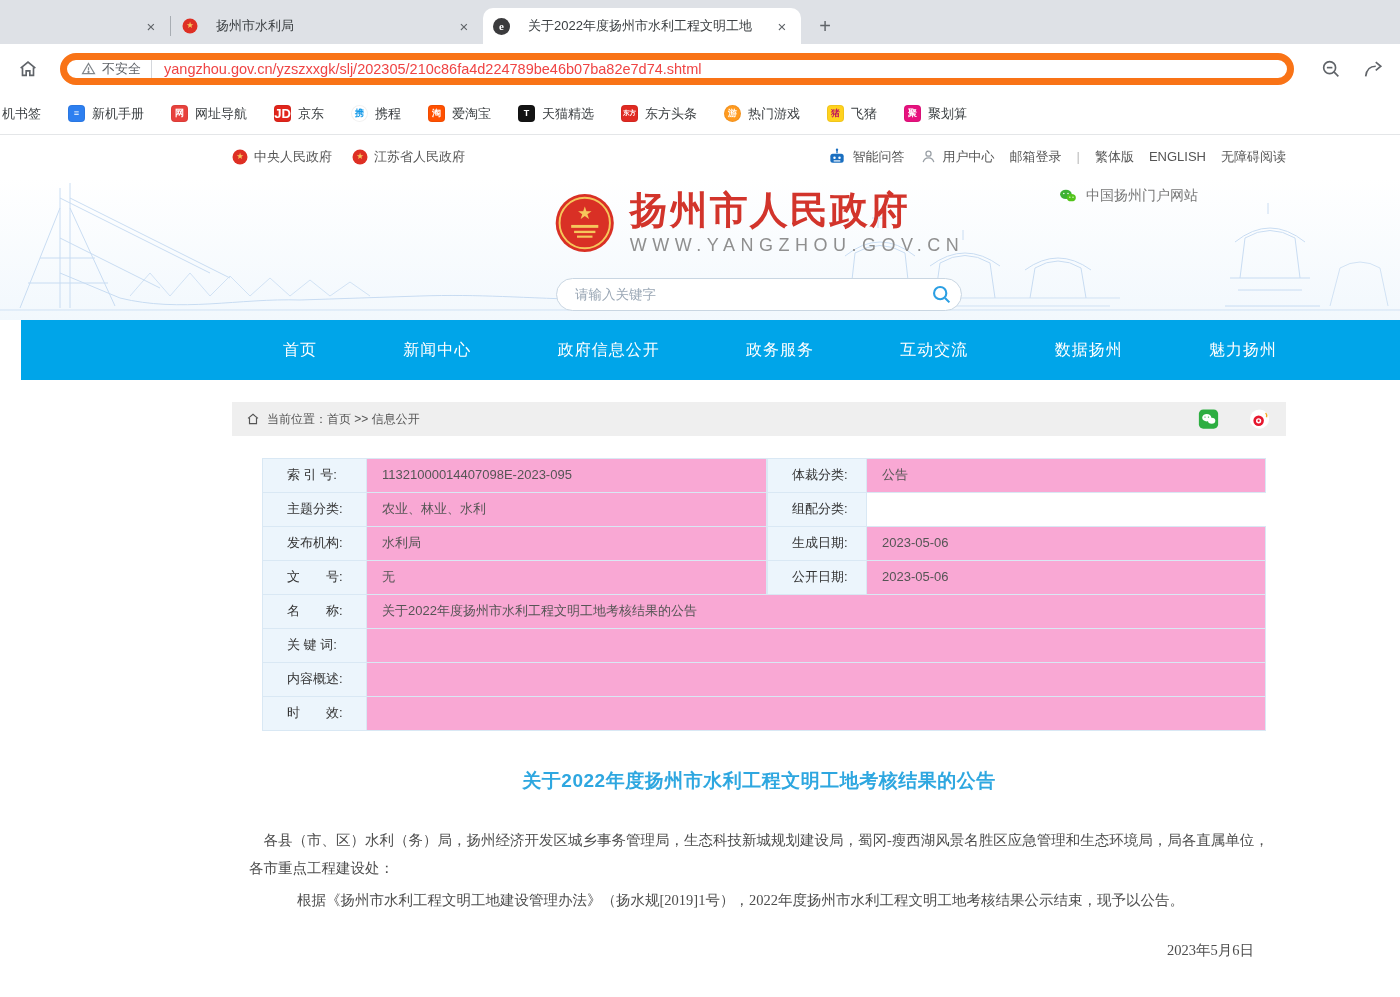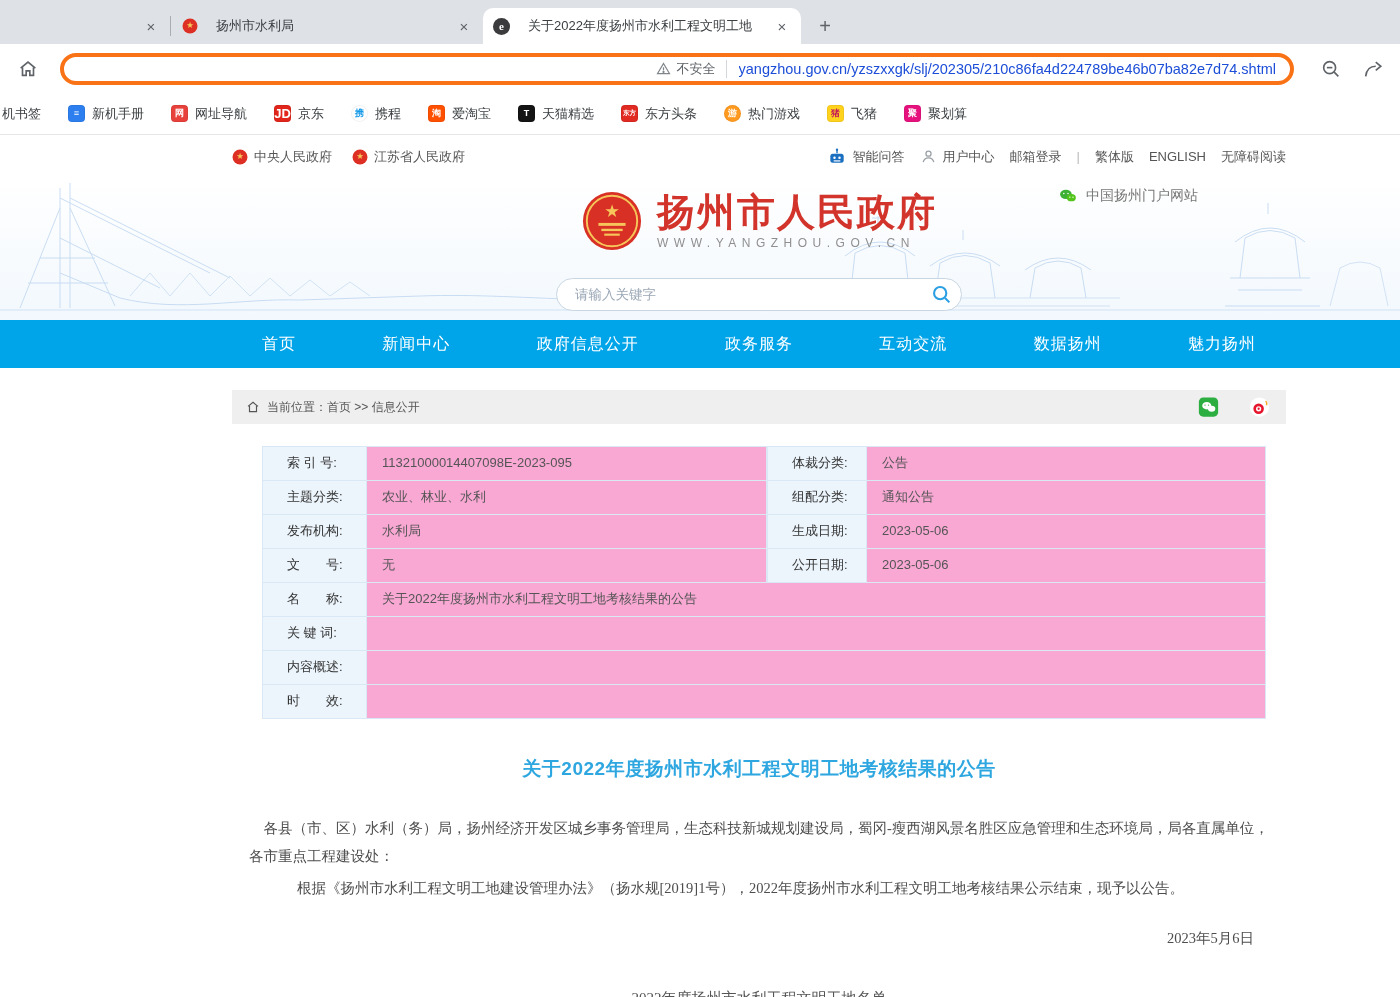--- a/index.html
+++ b/index.html
@@ -17,25 +17,25 @@
   .tab-close { width:18px; height:18px; border-radius:50%; display:flex; align-items:center; justify-content:center;
     color:#5f6368; font-size:15px; line-height:1; }
   .favicon { width:17px; height:17px; display:flex; align-items:center; justify-content:center; flex:none; }
   .fav-dark { width:17px; height:17px; border-radius:50%; background:#3b3b3d; color:#fff; font-size:11px;
     font-family:"Liberation Serif",serif; font-weight:bold; display:flex; align-items:center; justify-content:center; }
   .newtab { width:28px; height:28px; margin:0 0 4px 10px; display:flex; align-items:center; justify-content:center;
     color:#5f6368; font-size:20px; }
 
   .addressbar { height:49px; background:#fff; display:flex; align-items:center; padding:0 16px; }
   .addr-home { width:24px; height:24px; display:flex; align-items:center; justify-content:center; }
-  .addr-pill { flex:1; height:32px; margin:0 26px 0 20px; border:4px solid #f97316; border-radius:16px;
-    display:flex; align-items:center; padding:0 14px;justify-content:flex-end; }
+  .addr-pill { flex:1; height:32px; margin:0 26px 0 20px; border:7px solid #f97316; border-radius:16px;
+    display:flex; align-items:center; padding:0 14px; }
   .sec-label { color:#5f6368; font-size:13px; margin:0 10px 0 6px; }
   .addr-div { width:1px; height:18px; background:#d4d7dc; margin-right:12px; }
-  .addr-url { color:#1d4ed8; font-size:14.5px; white-space:nowrap; overflow:hidden; }
+  .addr-url { color:#ef4444; font-size:14.5px; white-space:nowrap; overflow:hidden; }
   .addr-actions { display:flex; align-items:center; gap:20px; }
 
   .bookmarksbar { height:42px; background:#fff; border-bottom:1px solid #e4e6e8; display:flex; align-items:center;
     gap:27px; padding-left:2px; }
   .bm-item { display:flex; align-items:center; gap:7px; font-size:13px; color:#3c4043; white-space:nowrap; }
   .bm-ico { width:17px; height:17px; border-radius:4px; display:flex; align-items:center; justify-content:center;
     font-size:9px; font-weight:bold; line-height:1; flex:none; box-shadow:0 0 0 1px rgba(0,0,0,.06) inset; }
   .bm-ico.round { border-radius:50%; }
   .bm-ico.tiny { font-size:6.5px; letter-spacing:0; }
   .bm-ico.jd { font-size:13px; }
@@ -46,30 +46,30 @@
   .gov-left { display:flex; align-items:center; gap:20px; }
   .gov-link { display:flex; align-items:center; gap:6px; font-size:13px; color:#555; }
   .gov-right { display:flex; align-items:center; gap:15px; font-size:13px; color:#555; }
   .gov-right .vdiv { color:#bbb; }
 
   .banner { position:relative; height:142px; background:linear-gradient(#ffffff,#f2f8fd); overflow:hidden; }
   .banner-art { position:absolute; inset:0; width:100%; height:100%; }
   .banner-in { position:relative; margin-left:232px; width:1054px; height:100%; }
   .logo-group { position:absolute; left:50%; transform:translateX(-50%); top:12px; display:flex; align-items:center; gap:14px; }
   .site-name { font-size:38px; font-weight:bold; letter-spacing:2px; line-height:1.1; }
-  .site-url { font-size:12px; color:#8f8f8f; letter-spacing:5.5px; margin-top:3px; }
+  .site-url { font-size:18px; color:#8f8f8f; letter-spacing:5.5px; margin-top:3px; }
   .portal { position:absolute; right:88px; top:8px; display:flex; align-items:center; gap:8px; font-size:14px; color:#777; }
   .searchbox { position:absolute; left:50%; transform:translateX(-50%); top:100px; width:406px; height:33px;
     background:#fff; border:1px solid #c9d6e2; border-radius:17px; display:flex; align-items:center; padding:0 4px 0 18px; }
   .searchbox input { flex:1; border:none; outline:none; background:transparent; font-size:13.5px; color:#333;
     font-family:inherit; }
   .searchbox input::placeholder { color:#9aa7b5; }
   .search-btn { width:32px; height:30px; display:flex; align-items:center; justify-content:center; background:none; border:none; }
 
-  .mainnav { height:48px; }
+  .mainnav { height:60px;margin-left:21px; }
   .mainnav-in { margin-left:232px; width:1054px; height:100%; display:flex; align-items:center;
     justify-content:space-between; padding:0 30px 0 30px; }
   .nav-item { color:#fff; font-size:16px; letter-spacing:1px; white-space:nowrap; }
 
   .page { background:#fff; padding-top:22px; }
   .container { margin-left:232px; width:1054px; }
 
   .breadcrumb { height:34px; background:#efefef; display:flex; align-items:center; padding:0 16px 0 14px; }
   .crumb-text { font-size:12px; color:#555; margin-left:7px; }
   .crumb-spacer { flex:1; }
@@ -355,21 +355,20 @@
       <div class="mrow">
         <div class="mcell mlabel">索 引 号:</div>
         <div class="mcell mvalue">11321000014407098E-2023-095</div>
         <div class="mcell mlabel">体裁分类:</div>
         <div class="mcell mvalue">公告</div>
       </div>
       <div class="mrow">
         <div class="mcell mlabel">主题分类:</div>
         <div class="mcell mvalue">农业、林业、水利</div>
         <div class="mcell mlabel">组配分类:</div>
-        <div class="mcell mvalue">通知公告</div>
       </div>
       <div class="mrow">
         <div class="mcell mlabel">发布机构:</div>
         <div class="mcell mvalue">水利局</div>
         <div class="mcell mlabel">生成日期:</div>
         <div class="mcell mvalue">2023-05-06</div>
       </div>
       <div class="mrow">
         <div class="mcell mlabel">文　　号:</div>
         <div class="mcell mvalue">无</div>

